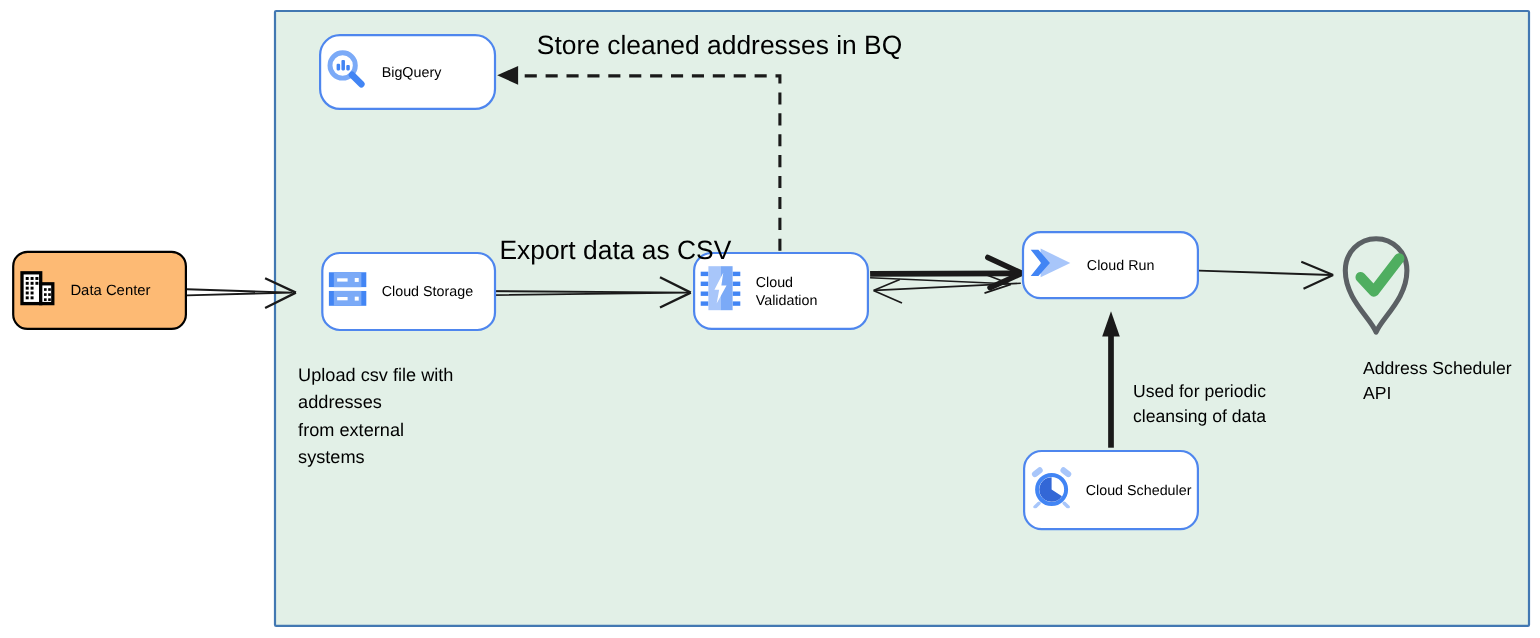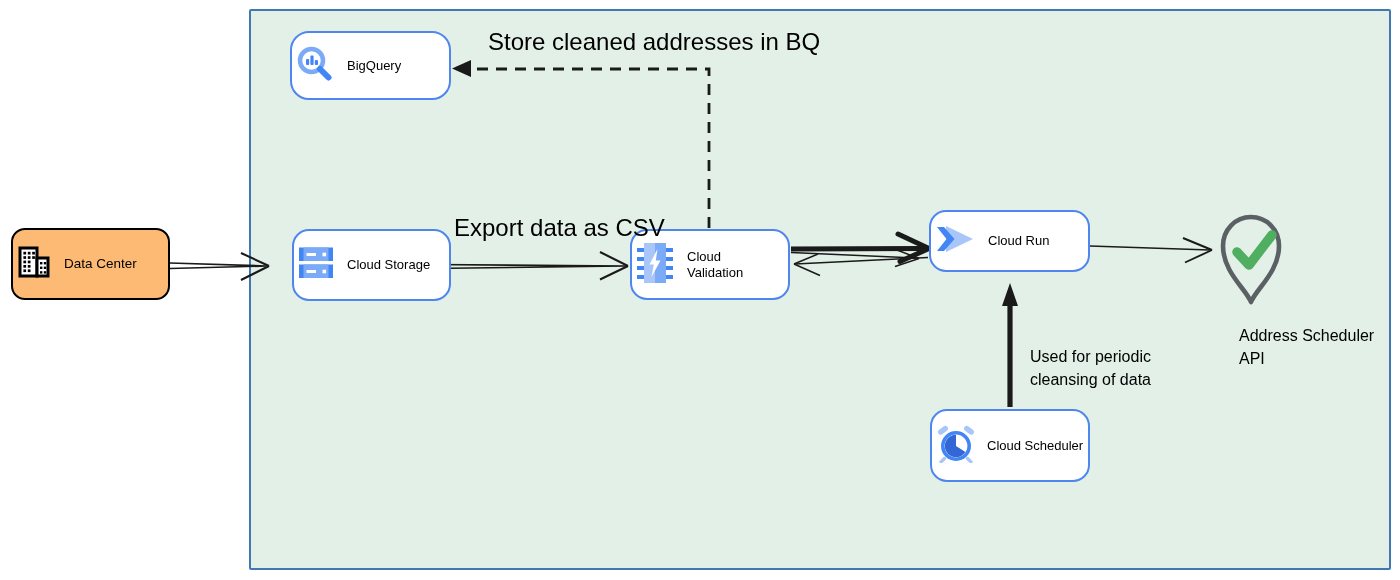--- a/index.html
+++ b/index.html
@@ -179,18 +179,22 @@
         <path d="M25,44 L37,57 L60,27" fill="none" stroke="#4fae60" stroke-width="9.5" stroke-linecap="round" stroke-linejoin="round"></path>
       </svg>
     </span>
   </div>
   <div class="ann ann-small" style="left:1239px;top:324px;width:160px;">Address Scheduler API</div>
 
   <div class="ann ann-big" style="left:488px;top:30px;">Store cleaned addresses in BQ</div>
 
   <div class="ann ann-big" style="left:454px;top:216px;">Export data as CSV</div>
 
+  <div class="ann ann-note" style="left:271px;top:329px;">Upload csv file with
+addresses
+from external
+systems</div>
 
 
   <div class="ann ann-small" style="left:1030px;top:345px;">Used for periodic
 cleansing of data</div>
 
 </div>
 
 </body></html>

